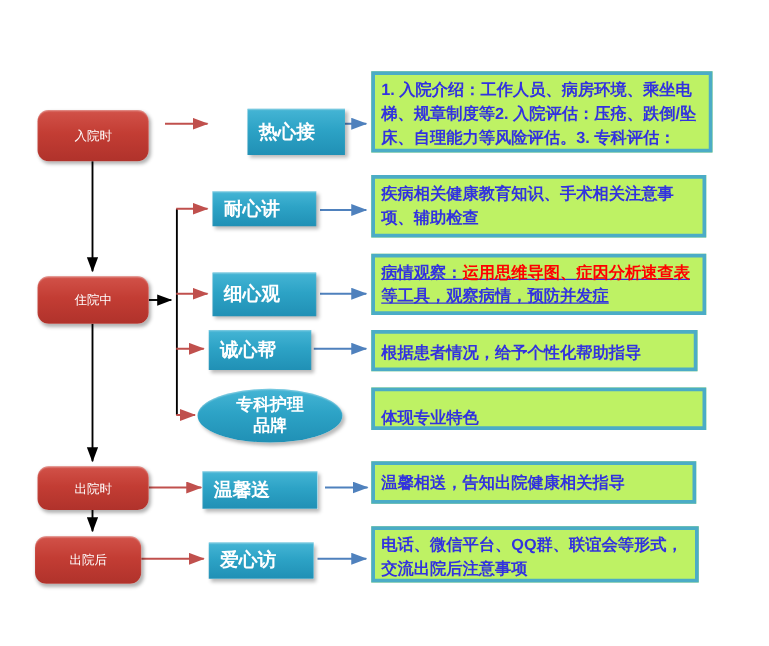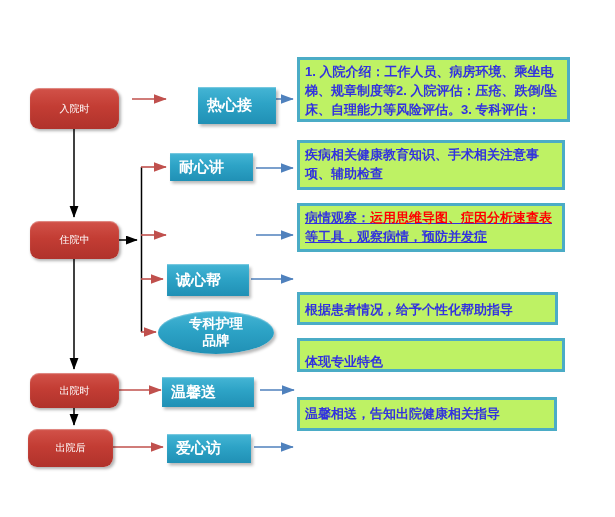--- a/index.html
+++ b/index.html
@@ -26,21 +26,21 @@
     border-radius:50%;flex-direction:column;justify-content:center;align-items:center;
     padding-left:0;text-align:center;font-size:13.5px;line-height:1.25;
   }
   .ellipse span{display:block;}
   .detail{
     position:absolute;box-sizing:border-box;background:#bef264;
     border:3px solid #4BACC6;color:#3232df;font-weight:bold;
     font-size:13px;line-height:1.48;padding:2px 5px;
   }
   .detail .hl{color:#ff0000;}
-  .vcenter{display:flex;align-items:center;margin-top:28px;}
+  .vcenter{display:flex;align-items:center;}
 </style>
 </head>
 <body>
 
 <div class="canvas">
 
   <svg class="arrow-layer" width="615" height="517" viewBox="0 0 615 517">
     <defs>
       <marker id="mRed" markerWidth="9" markerHeight="8" refX="7.5" refY="3" orient="auto">
         <path d="M0,0 L8,3 L0,6 Z" fill="#C0504D"></path>
@@ -76,30 +76,32 @@
     <line x1="254" y1="447" x2="293" y2="447" stroke="#4F81BD" stroke-width="1.6" marker-end="url(#mBlue)"></line>
   </svg>
 
   <div class="stage" style="left:30px;top:88px;width:89px;height:41px;">入院时</div>
   <div class="stage" style="left:30px;top:221px;width:89px;height:38px;">住院中</div>
   <div class="stage" style="left:30px;top:373px;width:89px;height:35px;">出院时</div>
   <div class="stage" style="left:28px;top:429px;width:85px;height:38px;">出院后</div>
 
   <div class="svc" style="left:170px;top:87px;width:78px;height:37px;margin-left:28px;">热心接</div>
   <div class="svc" style="left:170px;top:153px;width:83px;height:28px;">耐心讲</div>
+  <div class="svc" style="left:170px;top:218px;width:83px;height:35px;">细心观</div>
   <div class="svc" style="left:167px;top:264px;width:82px;height:32px;">诚心帮</div>
   <div class="svc ellipse" style="left:158px;top:311px;width:116px;height:43px;">
     <span>专科护理</span>
     <span>品牌</span>
   </div>
   <div class="svc" style="left:162px;top:377px;width:92px;height:30px;">温馨送</div>
   <div class="svc" style="left:167px;top:434px;width:84px;height:29px;">爱心访</div>
 
   <div class="detail" style="left:297px;top:57px;width:273px;height:65px;">1. 入院介绍：工作人员、病房环境、乘坐电梯、规章制度等2. 入院评估：压疮、跌倒/坠床、自理能力等风险评估。3. 专科评估：</div>
   <div class="detail" style="left:297px;top:140px;width:268px;height:50px;">疾病相关健康教育知识、手术相关注意事项、辅助检查</div>
   <div class="detail" style="left:297px;top:203px;width:268px;height:49px;text-decoration:underline;">
     <span>病情观察：</span><span class="hl">运用思维导图、症因分析速查表</span><span>等工具，观察病情，预防并发症</span>
   </div>
   <div class="detail vcenter" style="left:297px;top:264px;width:261px;height:33px;padding-top:5px;">根据患者情况，给予个性化帮助指导</div>
   <div class="detail vcenter" style="left:297px;top:310px;width:268px;height:34px;padding-top:16px;">体现专业特色</div>
   <div class="detail vcenter" style="left:297px;top:369px;width:260px;height:34px;">温馨相送，告知出院健康相关指导</div>
+  <div class="detail" style="left:297px;top:421px;width:262px;height:45px;">电话、微信平台、QQ群、联谊会等形式，交流出院后注意事项</div>
 
 </div>
 
 </body></html>

